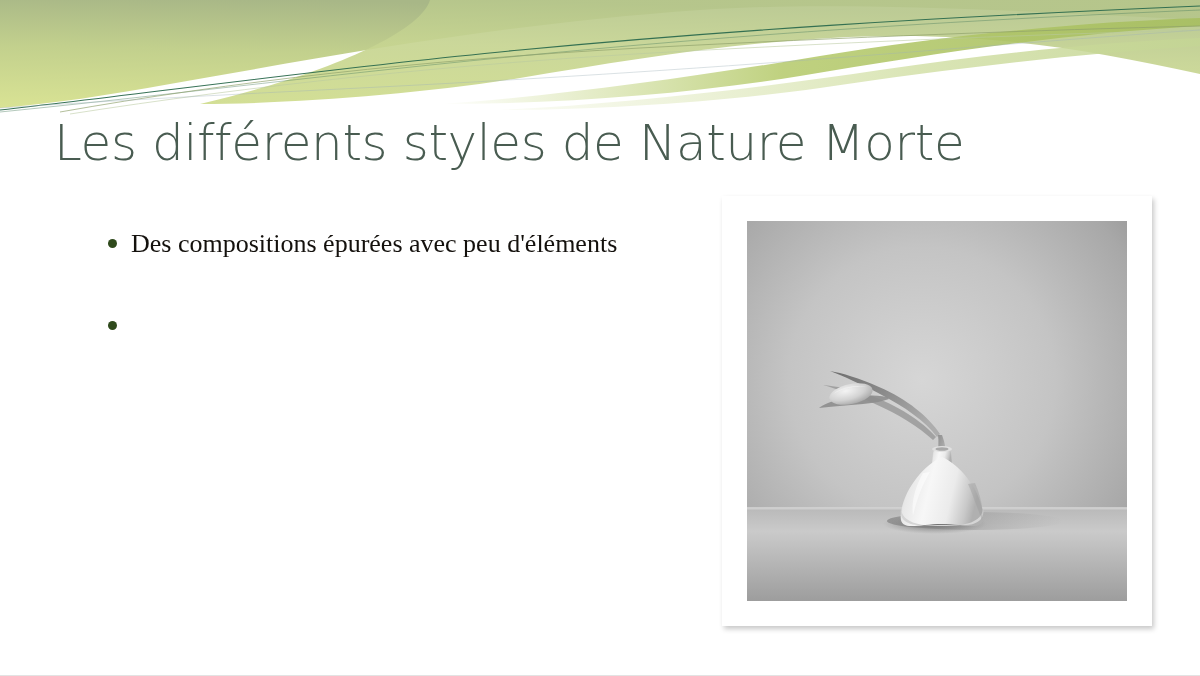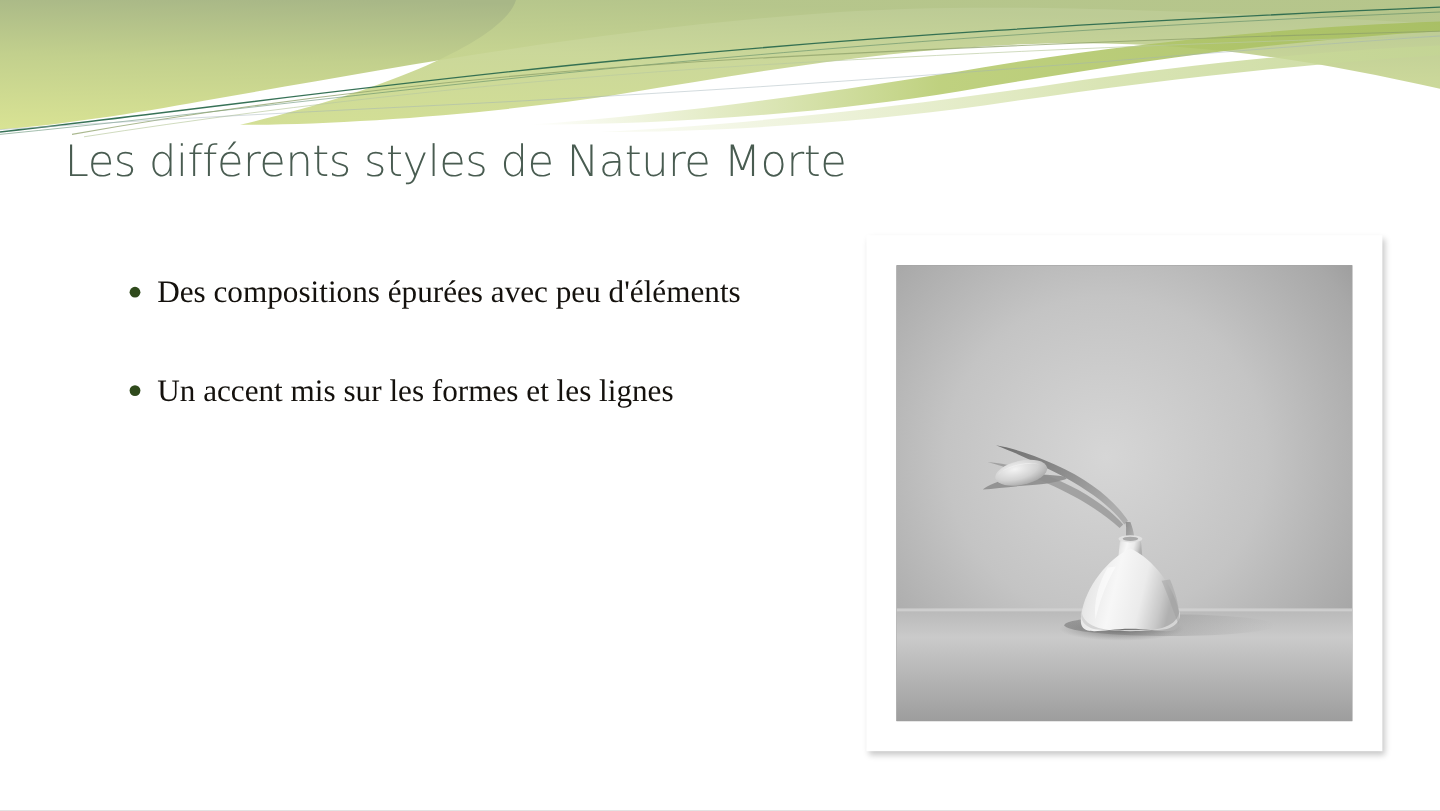--- a/index.html
+++ b/index.html
@@ -35,21 +35,21 @@
     display: block;
   }
 
   
   .slide-title {
     position: absolute;
     left: 54px;
     top: 117px;
     width: 1060px;
     font-family: "DejaVu Sans", "Liberation Sans", sans-serif;
-    font-size: 36px;
+    font-size: 50px;
     font-weight: 300;
     letter-spacing: -0.4px;
     line-height: 1.05;
     color: #495c51;
     white-space: nowrap;
   }
 
   
   .body-block {
     position: absolute;
@@ -198,21 +198,20 @@
     <div class="sub-list">
 
       <div class="lvl2-item">
         <span class="lvl2-bullet"></span>
         <span class="lvl2-text">Des compositions épurées avec peu d'éléments</span>
       </div>
 
 
       <div class="lvl2-item">
         <span class="lvl2-bullet"></span>
-        <span class="lvl2-text">Un accent mis sur les formes et les lignes</span>
       </div>
 
     </div>
   </div>
 
   <div class="photo-frame">
     <div class="photo-inner">
       <svg viewBox="0 0 380 380" preserveAspectRatio="none" xmlns="http://www.w3.org/2000/svg">
         <defs>
           <radialGradient id="bgWall" cx="0.46" cy="0.42" r="0.78">

